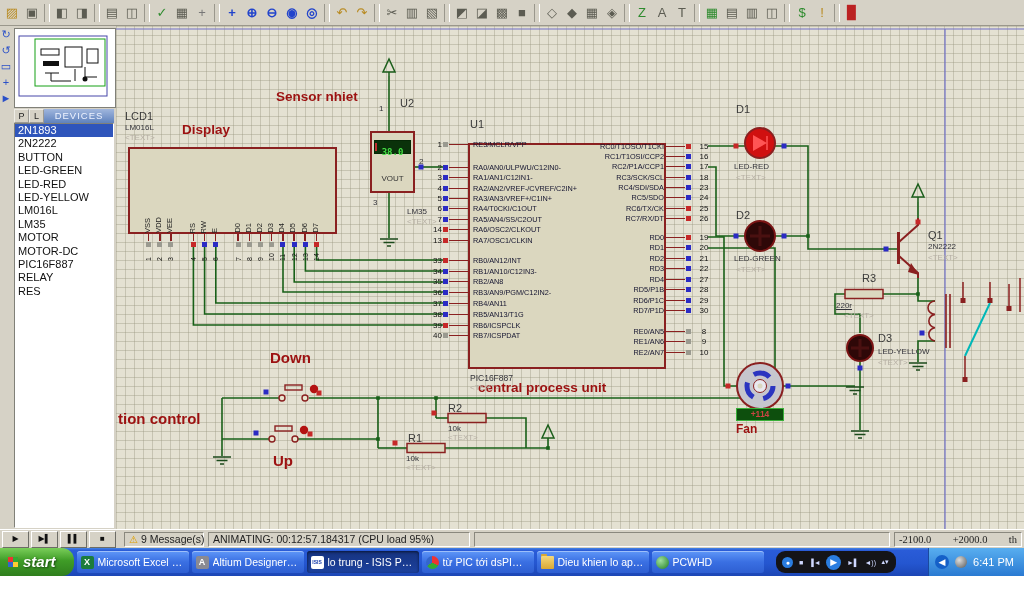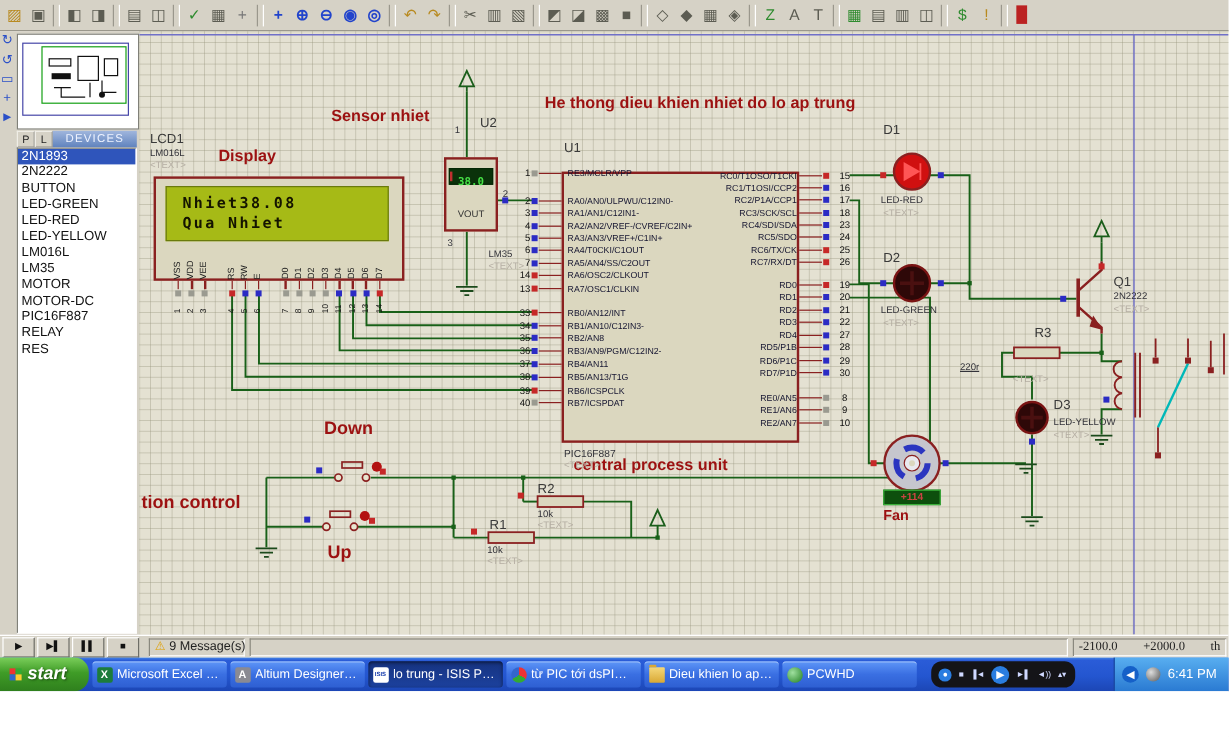--- a/index.html
+++ b/index.html
@@ -380,37 +380,32 @@
       <rect x="302.5" y="138.5" width="5" height="5" fill="#2b2bc4"></rect>
       <rect x="147.5" y="363.5" width="5" height="5" fill="#2b2bc4"></rect>
       <rect x="200.5" y="364.5" width="5" height="5" fill="#c62828"></rect>
       <rect x="137.5" y="404.5" width="5" height="5" fill="#2b2bc4"></rect>
       <rect x="191.5" y="405.5" width="5" height="5" fill="#c62828"></rect>
       <rect x="315.5" y="384.5" width="5" height="5" fill="#c62828"></rect>
       <rect x="276.5" y="414.5" width="5" height="5" fill="#c62828"></rect>
     </g>
   </svg>
 
-  <div class="lab red-note" style="left:338px;top:52px;">He thong dieu khien nhiet do lo ap trung</div>
   <div class="lab red-note" style="left:160px;top:63px;">Sensor nhiet</div>
   <div class="lab red-note" style="left:66px;top:96px;">Display</div>
   <div class="lab red-big" style="left:154px;top:323px;">Down</div>
   <div class="lab red-big" style="left:157px;top:426px;">Up</div>
   <div class="lab red-big" style="left:2px;top:384px;">tion control</div>
   <div class="lab red-note" style="left:362px;top:354px;">central process unit</div>
   <div class="lab red-note" style="left:620px;top:396px;font-size:12px;">Fan</div>
 
   <div class="lab ref" style="left:9px;top:84px;">LCD1</div>
   <div class="lab prt" style="left:9px;top:97px;">LM016L</div>
   <div class="lab ph" style="left:9px;top:107px;">&lt;TEXT&gt;</div>
   <div id="lcdbody"></div>
-  <div id="lcdscreen">
-    <div class="lcdline">Nhiet38.08</div>
-    <div class="lcdline">Qua Nhiet</div>
-  </div>
   <div id="lcdlabels">
         <span class="lcdlab">VSS</span>
         <span class="lcdlab">VDD</span>
         <span class="lcdlab">VEE</span>
         <span class="lcdlab"></span>
         <span class="lcdlab">RS</span>
         <span class="lcdlab">RW</span>
         <span class="lcdlab">E</span>
         <span class="lcdlab"></span>
         <span class="lcdlab">D0</span>
@@ -755,41 +750,44 @@
   <div class="lab ref" style="left:620px;top:183px;">D2</div>
   <div class="lab prt" style="left:618px;top:228px;">LED-GREEN</div>
   <div class="lab ph" style="left:620px;top:239px;">&lt;TEXT&gt;</div>
   <div class="lab ref" style="left:762px;top:306px;">D3</div>
   <div class="lab prt" style="left:762px;top:321px;">LED-YELLOW</div>
   <div class="lab ph" style="left:762px;top:332px;">&lt;TEXT&gt;</div>
   <div class="lab ref" style="left:812px;top:203px;">Q1</div>
   <div class="lab prt" style="left:812px;top:216px;">2N2222</div>
   <div class="lab ph" style="left:812px;top:227px;">&lt;TEXT&gt;</div>
   <div class="lab ref" style="left:730px;top:246px;margin-left:16px;">R3</div>
-  <div class="lab prt" style="left:684px;top:275px;text-decoration:underline;">220r</div>
+  <div class="lab prt" style="left:720px;top:275px;text-decoration:underline;">220r</div>
   <div class="lab ph" style="left:728px;top:285px;">&lt;TEXT&gt;</div>
   <div class="lab ref" style="left:332px;top:376px;">R2</div>
   <div class="lab prt" style="left:332px;top:398px;">10k</div>
   <div class="lab ph" style="left:332px;top:407px;">&lt;TEXT&gt;</div>
   <div class="lab ref" style="left:292px;top:406px;">R1</div>
   <div class="lab prt" style="left:290px;top:428px;">10k</div>
   <div class="lab ph" style="left:290px;top:437px;">&lt;TEXT&gt;</div>
   <div id="fanbadge">+114</div>
 </div>
 
 <div id="statusbar">
   <div style="display:flex;">
         <div class="sbtn">▶</div>
         <div class="sbtn">▶▌</div>
         <div class="sbtn">▌▌</div>
         <div class="sbtn">■</div>
       </div>
   <div class="spanel" id="warnpanel">
     <span id="warnico">⚠</span>
     <span>9 Message(s)</span>
+  </div>
+  <div class="spanel" id="animpanel">
+    <span>ANIMATING: 00:12:57.184317 (CPU load 95%)</span>
   </div>
   <div class="spanel" id="fillpanel"></div>
   <div class="spanel" id="coordpanel">
     <span>-2100.0</span>
     <span>+2000.0</span>
     <span>th</span>
   </div>
 </div>
 
 <div id="taskbar">

